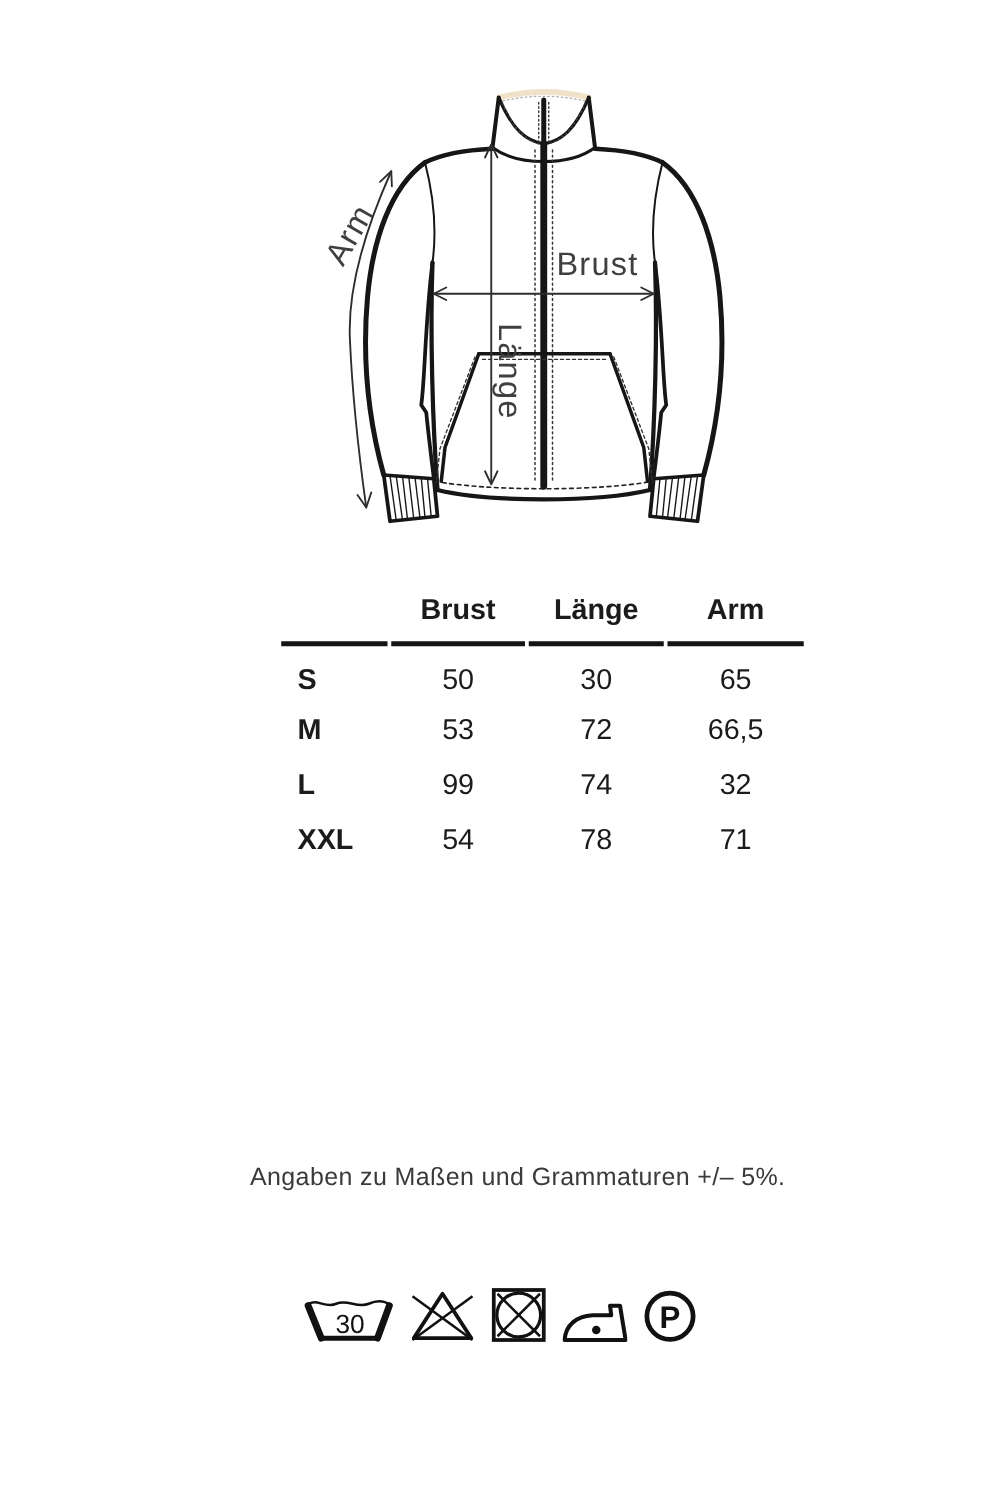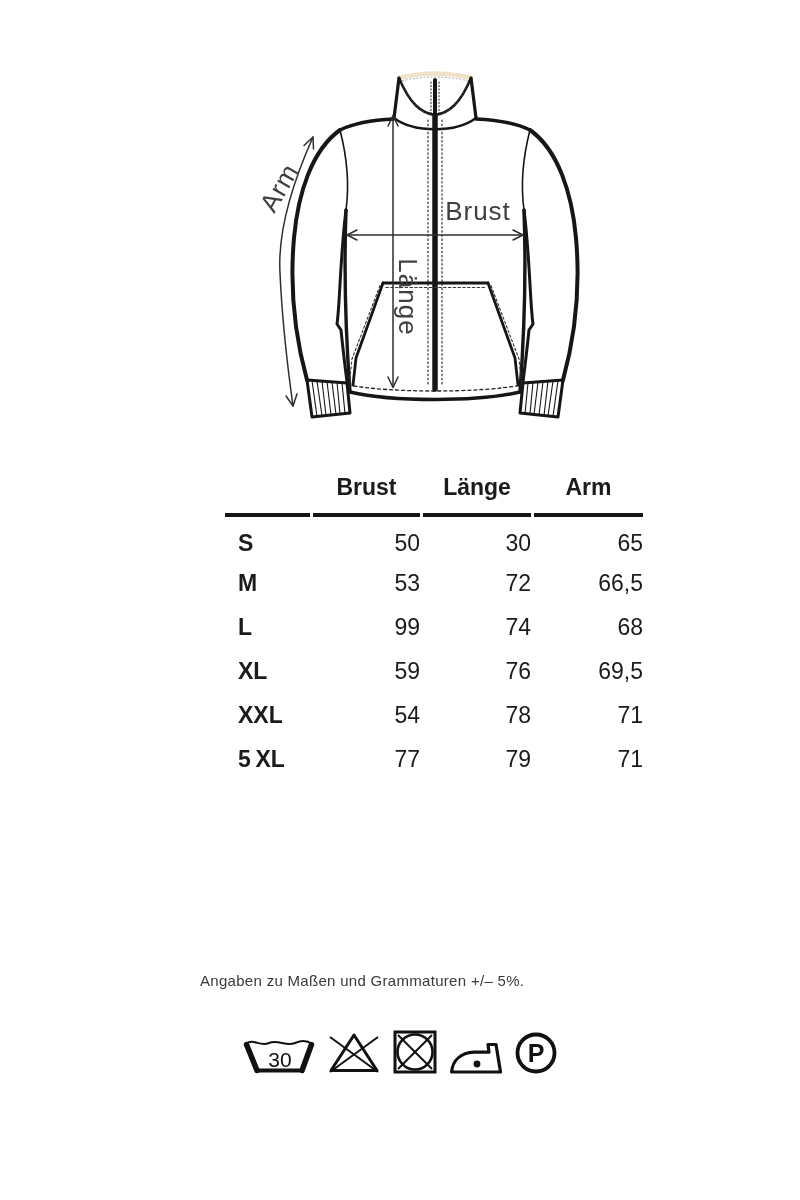--- a/index.html
+++ b/index.html
@@ -15,28 +15,28 @@
   table.size-table {
     position:absolute; left:222px; top:474px; width:424px;
     border-collapse:separate; border-spacing:3px 0;
   }
   .size-table th {
     font-size:23px; font-weight:700; color:#1b1b1b; text-align:center;
     vertical-align:bottom; padding:0 0 12px 0; border-bottom:4px solid #141414;
   }
   .size-table th.col-size { text-align:left; }
   .size-table td {
-    font-size:23px; color:#1b1b1b; height:44px; text-align:right; vertical-align:middle;
+    font-size:23px; color:#1b1b1b; height:44px; text-align:center; vertical-align:middle;
   }
   .size-table td.size { text-align:left; font-weight:700; padding-left:13px; }
   .size-table tbody tr:first-child td { padding-top:9px; }
 
   .disclaimer {
-    position:absolute; left:200px; top:929px; font-size:15px; line-height:27px;
-    color:#3a3a3a; letter-spacing:0.3px;margin-top:38px;
+    position:absolute; left:200px; top:929px; font-size:20px; line-height:27px;
+    color:#3a3a3a; letter-spacing:0.3px;
   }
   .care-row {
     position:absolute; left:0; top:1028px; width:800px; height:46px;
     display:flex; justify-content:center; align-items:flex-end; gap:13px;
   }
   .care-row svg { display:block; }
 </style>
 </head>
 <body>
 
@@ -151,38 +151,26 @@
       <tr>
         <td class="size">M</td>
         <td>53</td>
         <td>72</td>
         <td>66,5</td>
       </tr>
       <tr>
         <td class="size">L</td>
         <td>99</td>
         <td>74</td>
-        <td>68</td>
-      </tr>
-      <tr>
-        <td class="size">XL</td>
-        <td>59</td>
-        <td>76</td>
-        <td>69,5</td>
+        <td>32</td>
       </tr>
       <tr>
         <td class="size">XXL</td>
         <td>54</td>
         <td>78</td>
-        <td>71</td>
-      </tr>
-      <tr>
-        <td class="size">5 XL</td>
-        <td>77</td>
-        <td>79</td>
         <td>71</td>
       </tr>
     </tbody>
   </table>
 
   <div class="disclaimer">
     <div>Angaben zu Maßen und Grammaturen +/– 5%.</div>
   </div>
 
   <div class="care-row">

